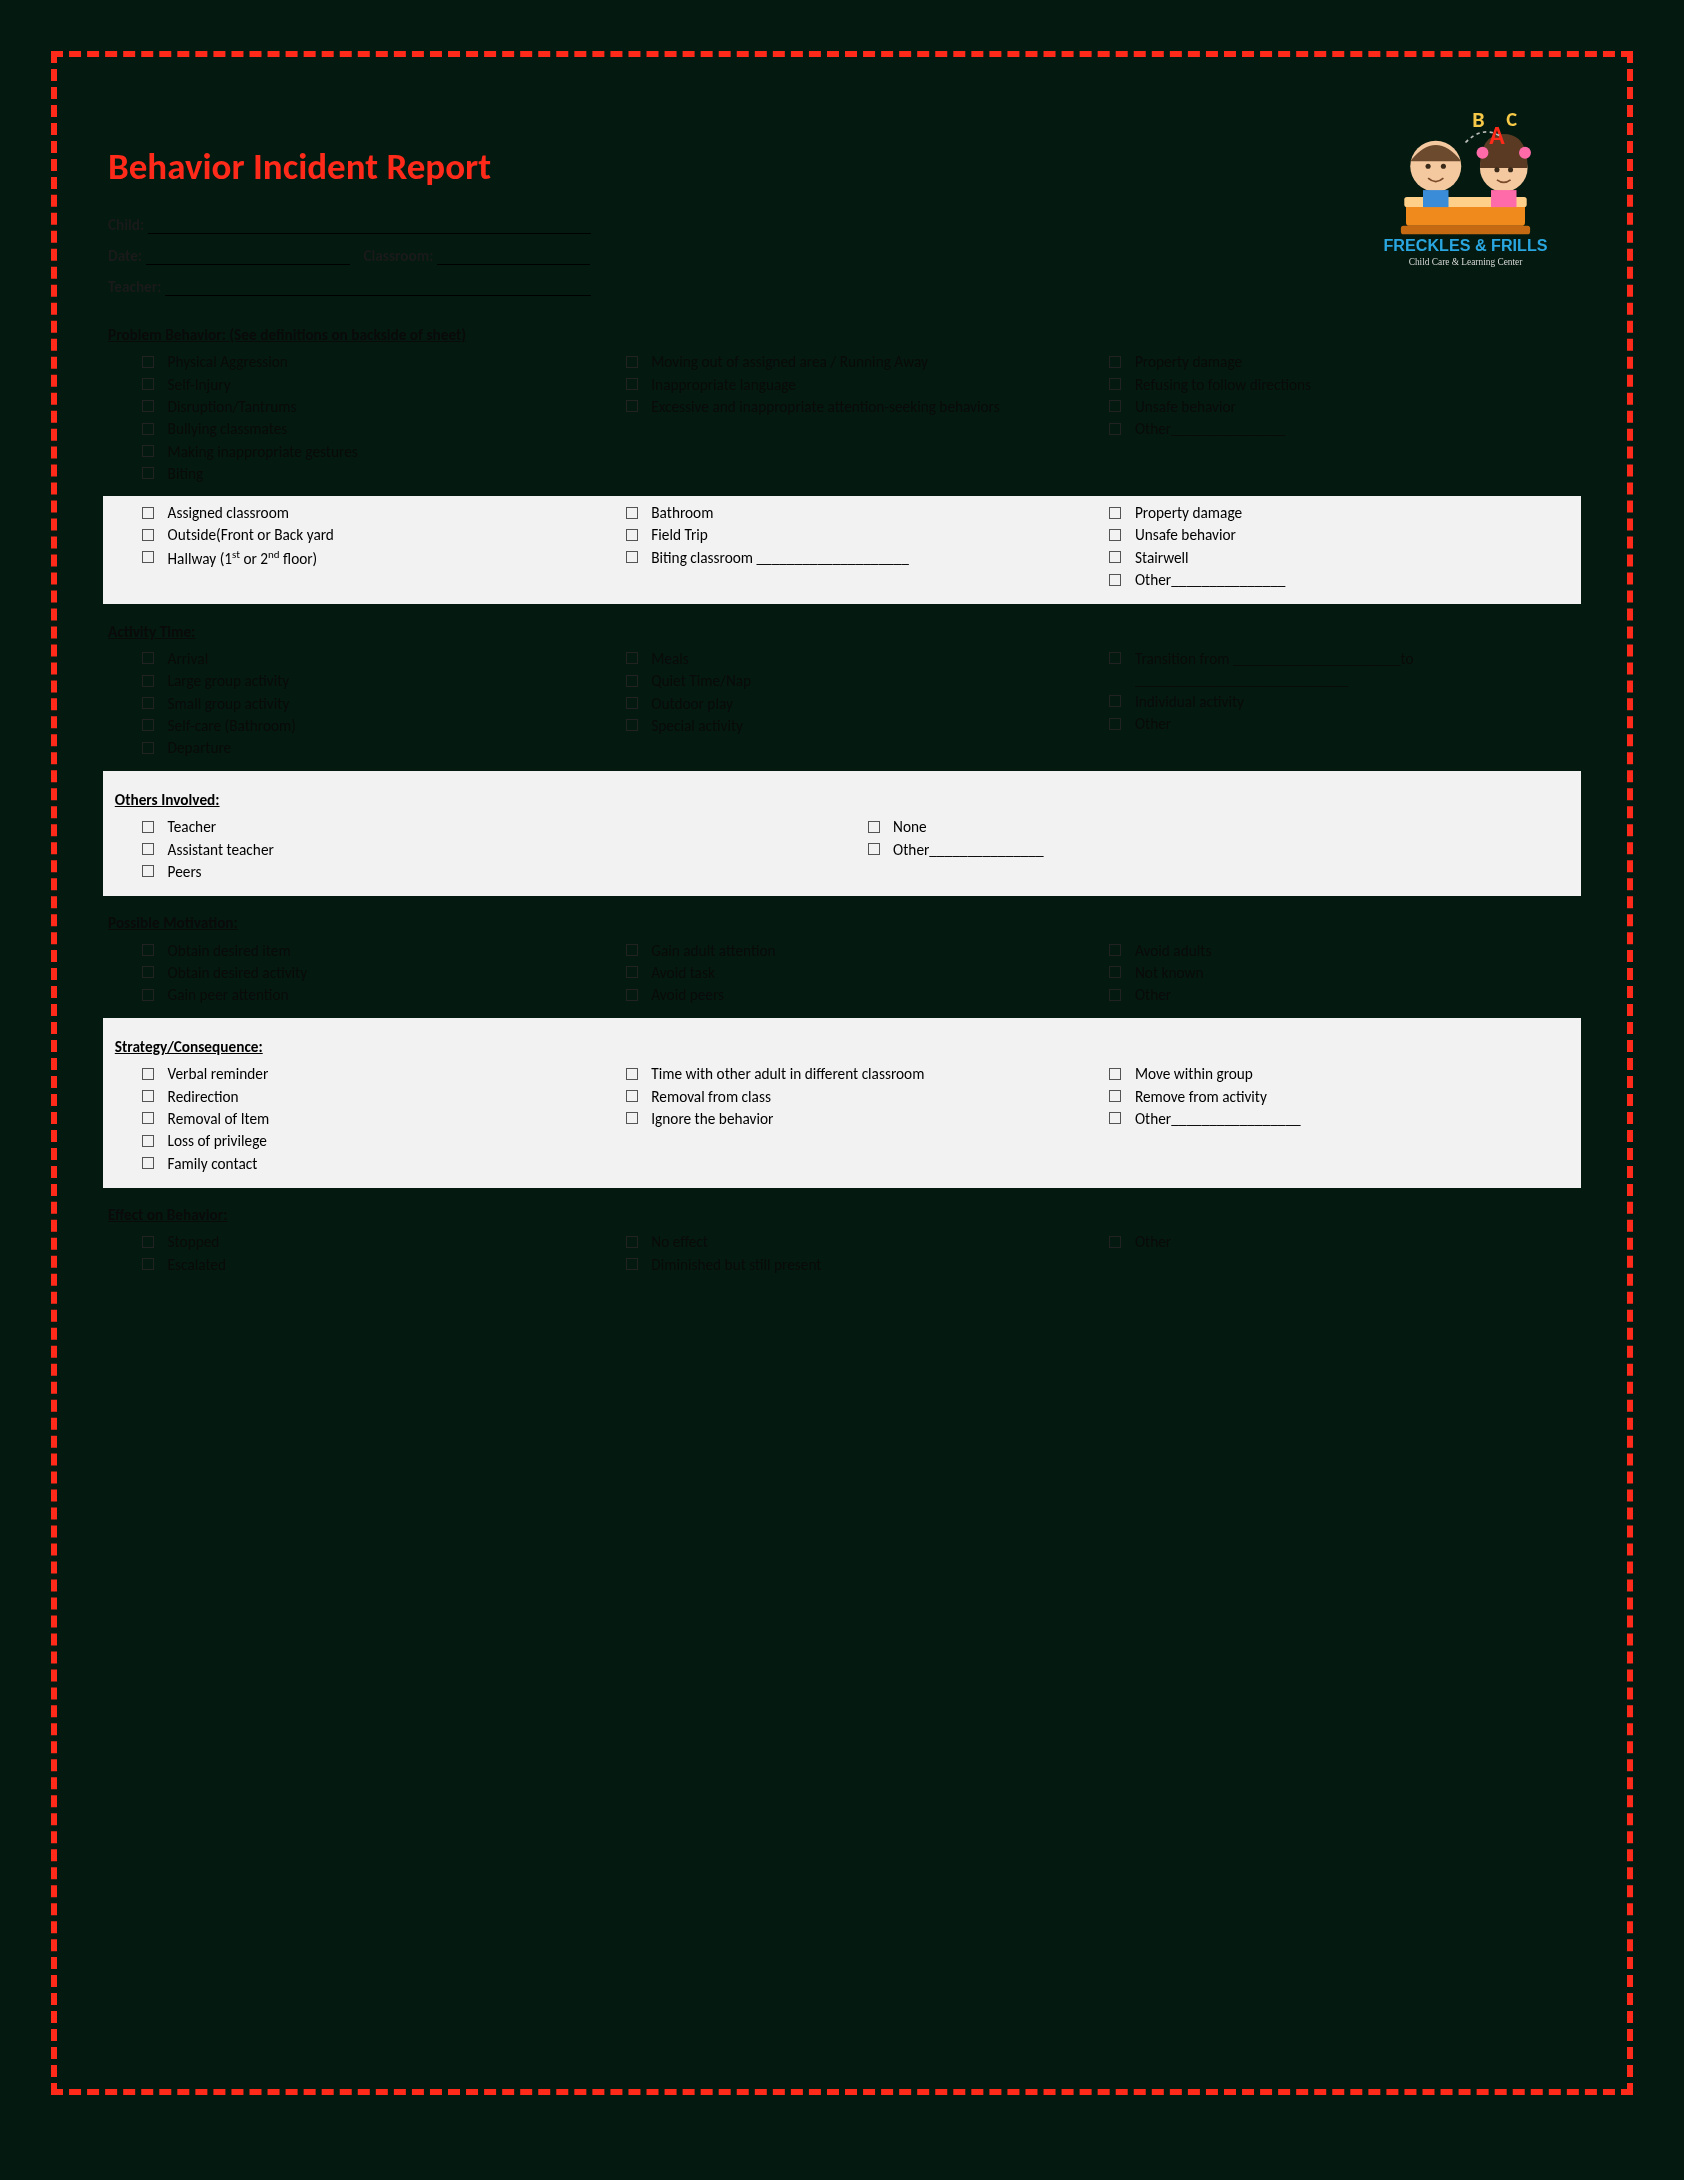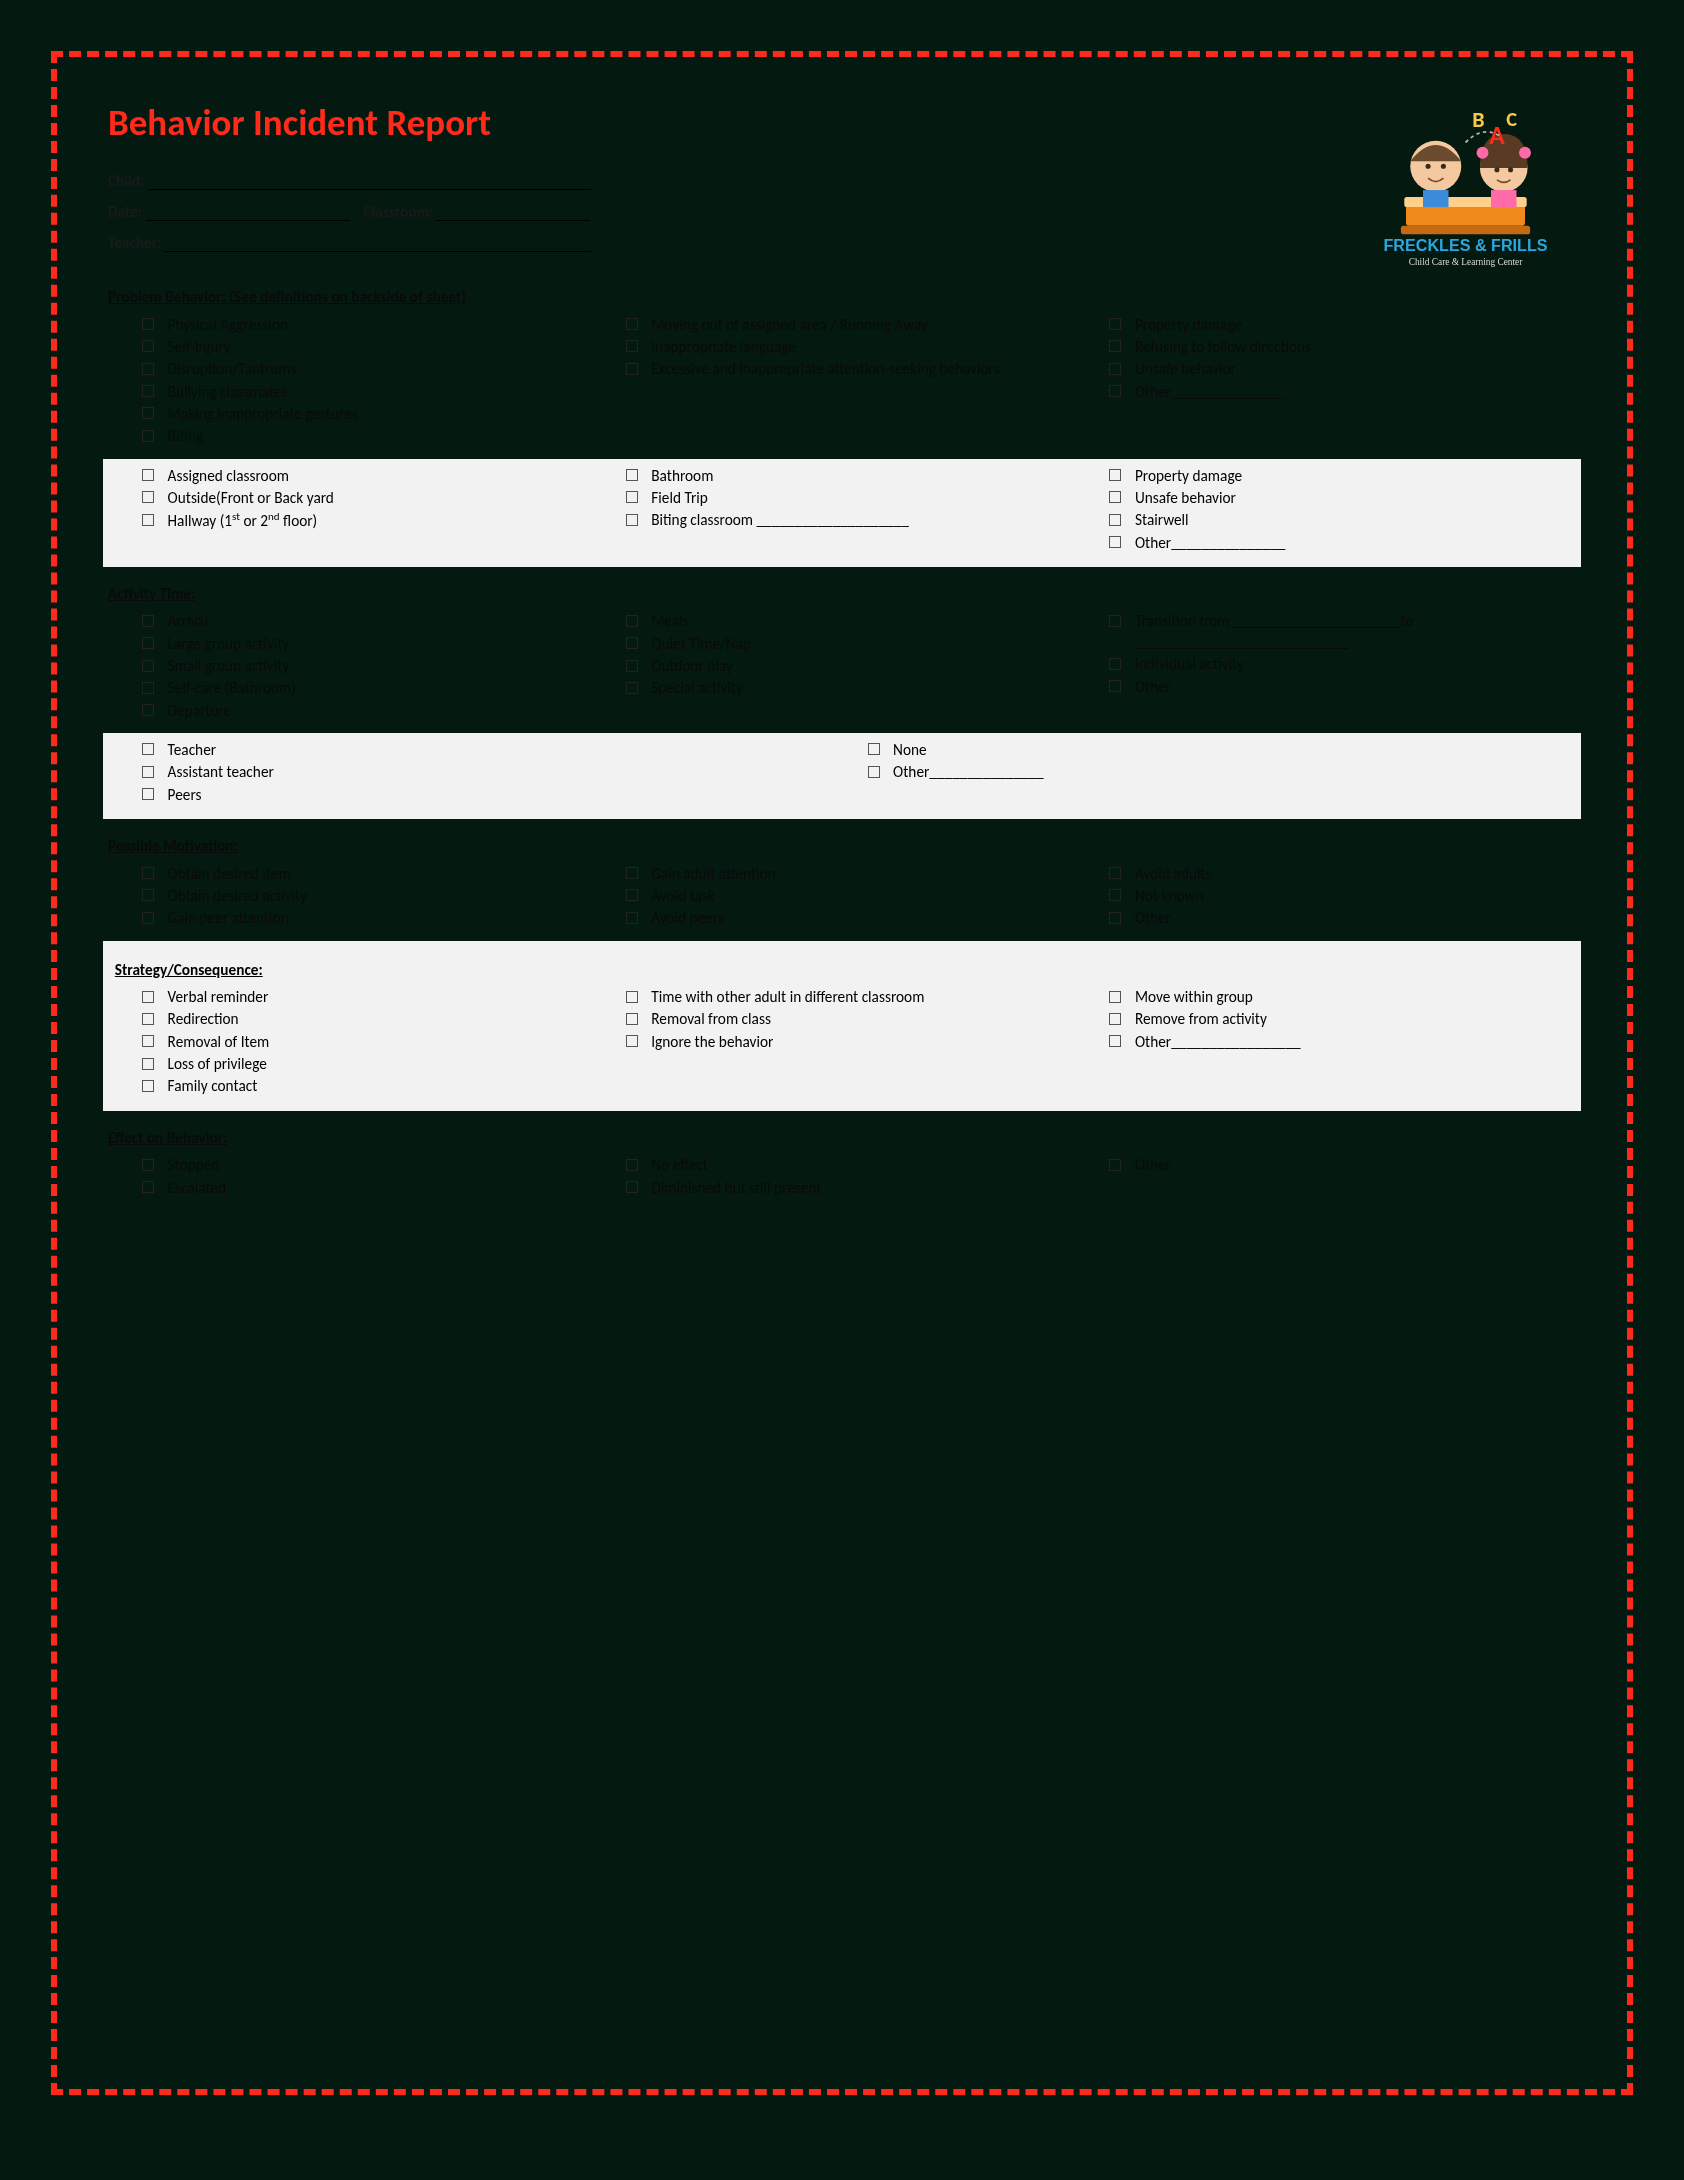--- a/index.html
+++ b/index.html
@@ -18,20 +18,21 @@
   .header-row {
     display: flex;
     justify-content: space-between;
     align-items: flex-start;
   }
   .title {
     color: #ff2a1a;
     font-size: 37px;
     font-weight: 600;
     margin-bottom: 25.6px;
+    margin-top: 44px;
   }
   .logo {
     width: 221px;
     text-align: center;
     font-size: 8.5px;
     line-height: 1.1;
   }
   .logo svg { display: block; }
 
   .form-fields {
@@ -328,20 +329,21 @@
           </div>
           <div class="item">
             <span class="box"></span>
             <span>Other</span>
           </div>
         </div>
     </div>
   </div>
 
   <div class="section highlight">
+    <div class="section-heading in-hl">Others Involved:</div>
     <div class="cols">
       <div class="col">
           <div class="item">
             <span class="box"></span>
             <span>Teacher</span>
           </div>
           <div class="item">
             <span class="box"></span>
             <span>Assistant teacher</span>
           </div>

